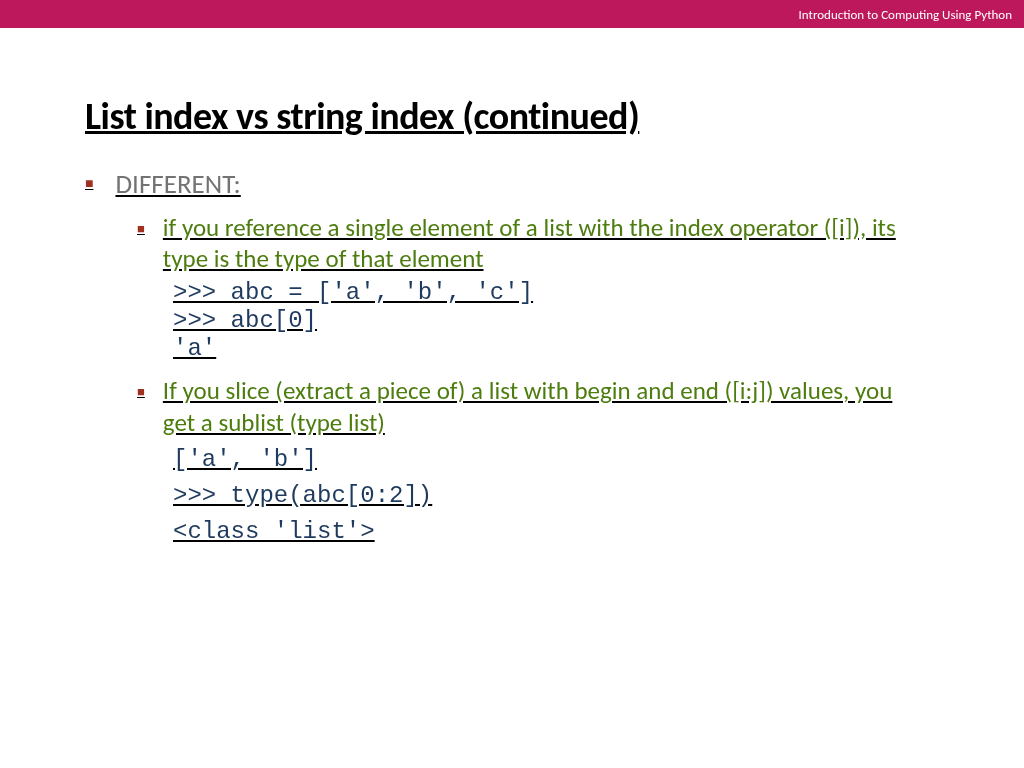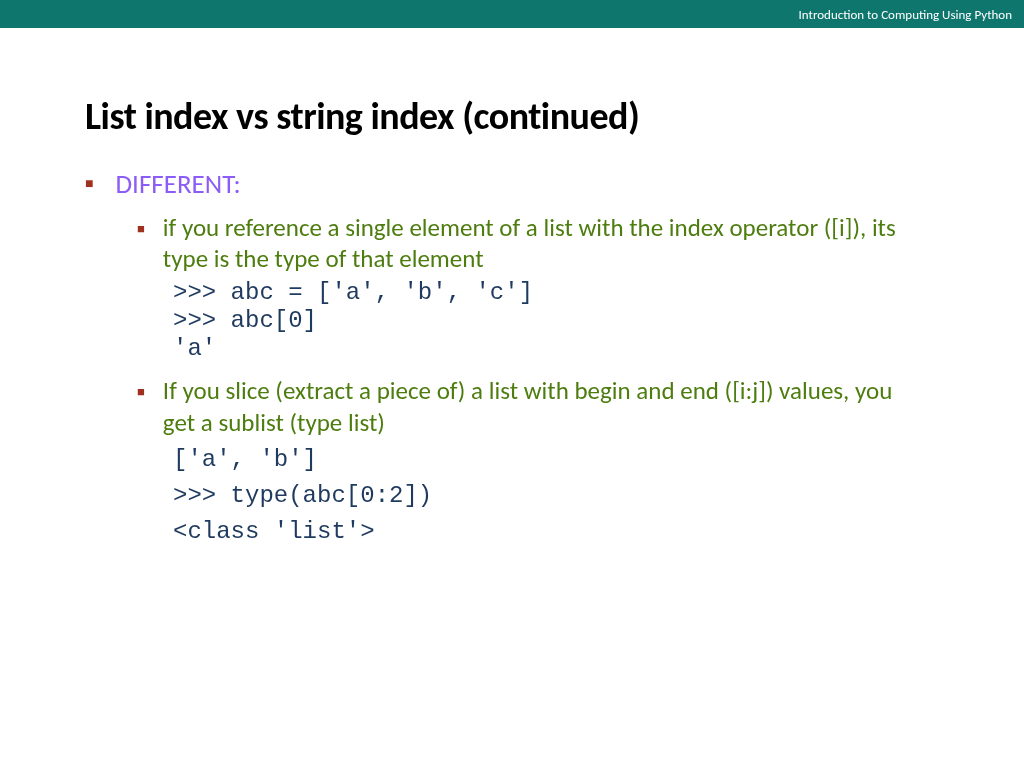--- a/index.html
+++ b/index.html
@@ -8,34 +8,35 @@
       box-sizing: border-box;
     }
     body {
       width: 1024px;
       height: 768px;
       font-family: Calibri, 'Segoe UI', Arial, sans-serif;
       background: #ffffff;
       overflow: hidden;
     }
     .header-bar {
-      background: #0f766e;
+      background: #be185d;
       height: 28px;
       display: flex;
       justify-content: flex-end;
       align-items: center;
       padding-right: 12px;
     }
     .header-text {
       color: #ffffff;
       font-size: 13px;
       font-weight: 400;
     }
     .content {
       padding: 65px 118px 0 85px;
+      text-decoration: underline;
     }
     .slide-title {
       font-size: 38px;
       font-weight: 700;
       color: #000000;
       margin-bottom: 28px;
       letter-spacing: -0.5px;
     }
     .bullet-level1 {
       display: flex;
@@ -43,21 +44,21 @@
       margin-bottom: 12px;
     }
     .bullet-level1 .bullet-marker {
       color: #a03020;
       font-size: 14px;
       margin-right: 22px;
       margin-top: 8px;
       flex-shrink: 0;
     }
     .bullet-level1 .bullet-text {
-      color: #8b5cf6;
+      color: #737373;
       font-size: 27px;
       font-weight: 400;
     }
     .bullet-level2 {
       display: flex;
       align-items: flex-start;
       margin-left: 52px;
       margin-bottom: 4px;
     }
     .bullet-level2 .bullet-marker {

